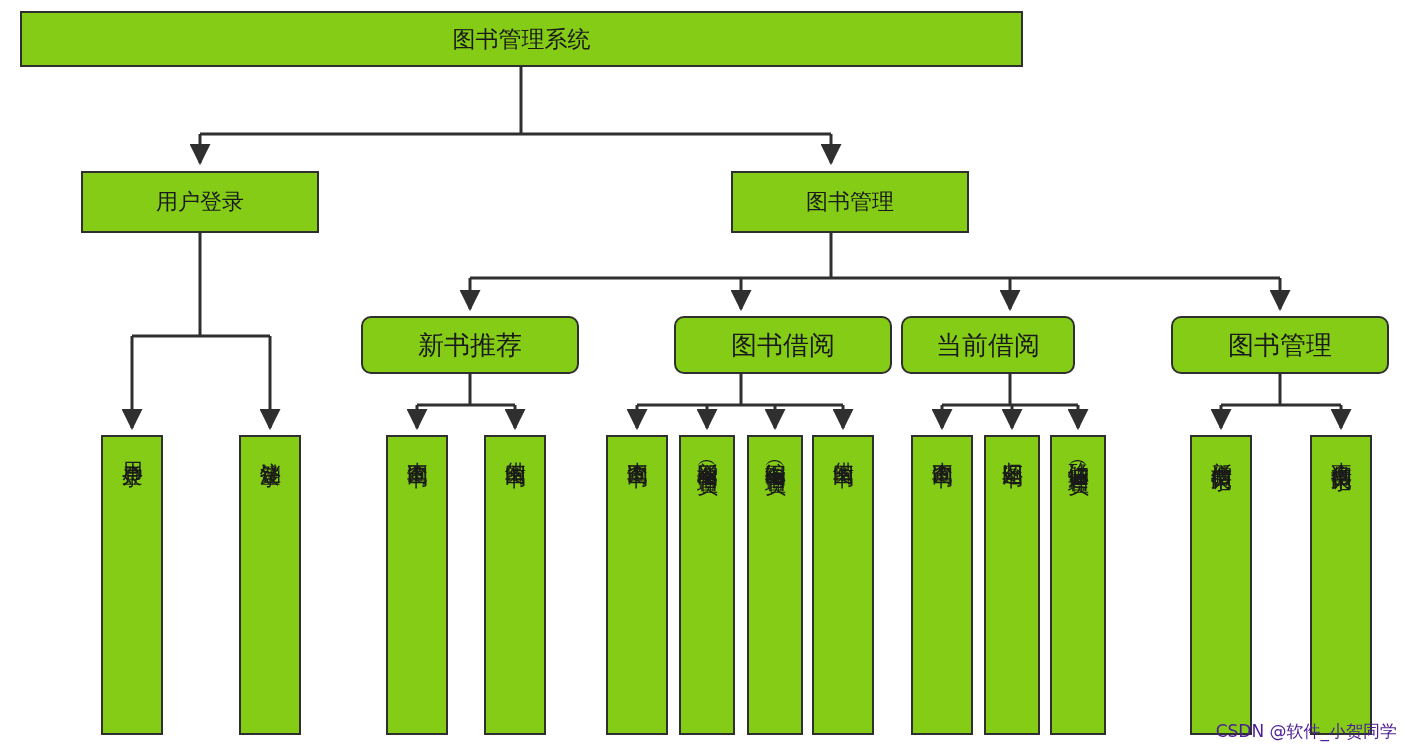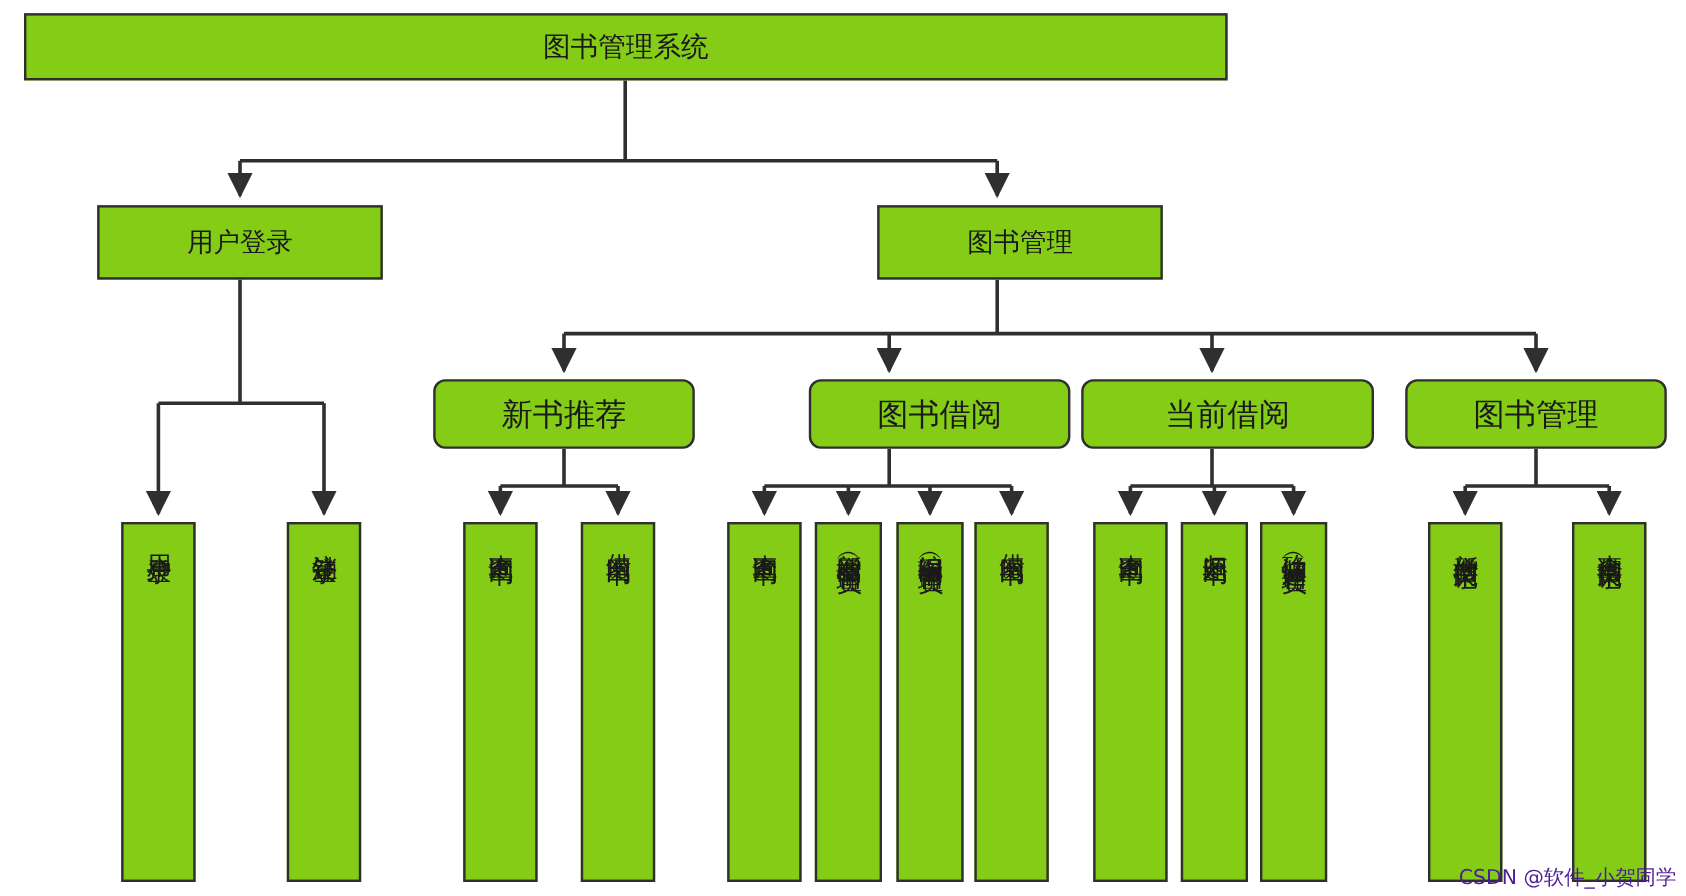--- a/index.html
+++ b/index.html
@@ -137,21 +137,21 @@
   <div class="node level2" style="left:731px; top:171px; width:238px; height:62px;">
     <span>图书管理</span>
   </div>
 
   <div class="node level3" style="left:361px; top:316px; width:218px; height:58px;">
     <span>新书推荐</span>
   </div>
   <div class="node level3" style="left:632px; top:316px; width:218px; height:58px;margin-left:42px;">
     <span>图书借阅</span>
   </div>
-  <div class="node level3" style="left:901px; top:316px; width:244px; height:58px;">
+  <div class="node level3" style="left:901px; top:316px; width:174px; height:58px;">
     <span>当前借阅</span>
   </div>
   <div class="node level3" style="left:1171px; top:316px; width:218px; height:58px;">
     <span>图书管理</span>
   </div>
 
   <div class="node leaf" style="left:101px; top:435px; width:62px; height:300px;">
     <span class="vtext">用户登录</span>
   </div>
   <div class="node leaf" style="left:239px; top:435px; width:62px; height:300px;">

